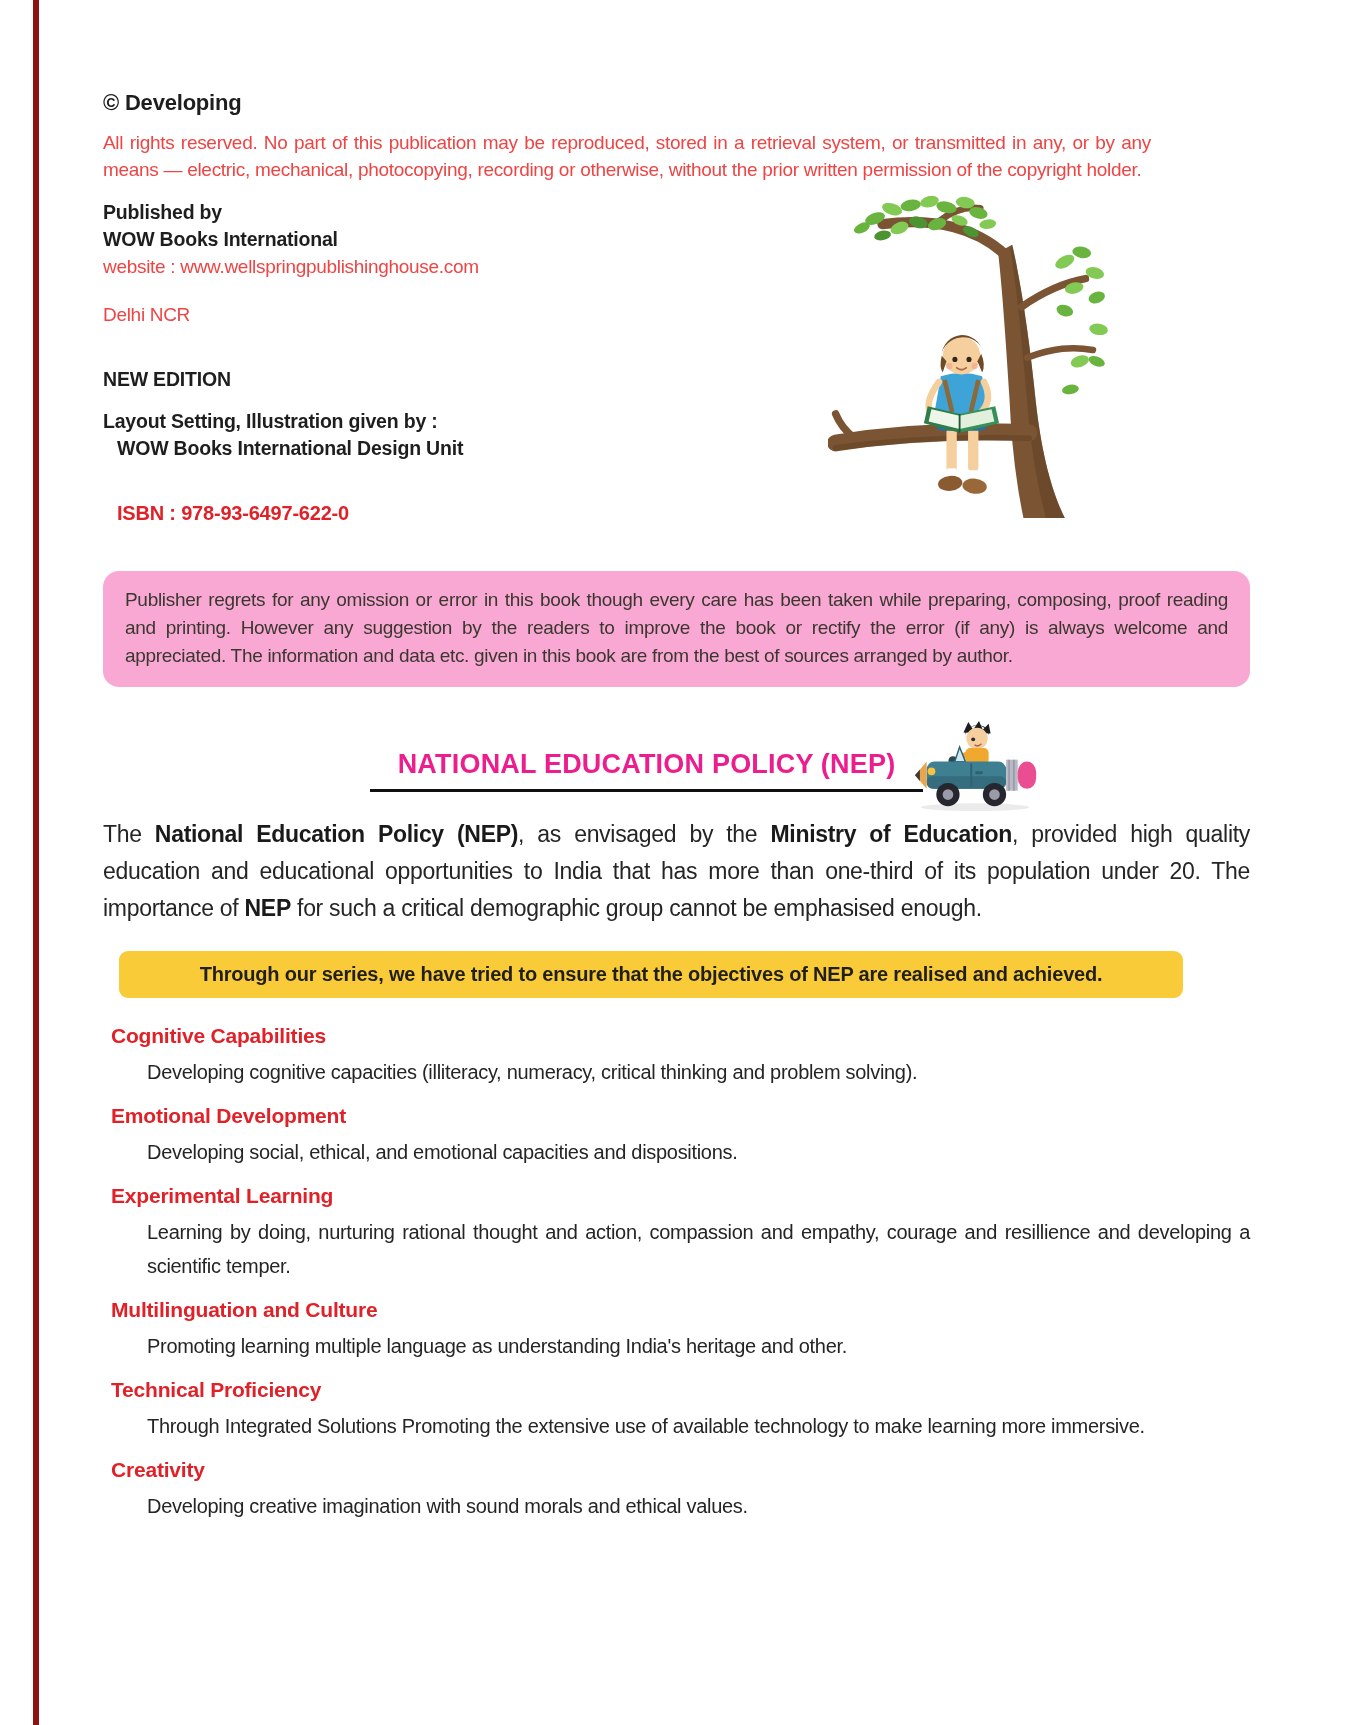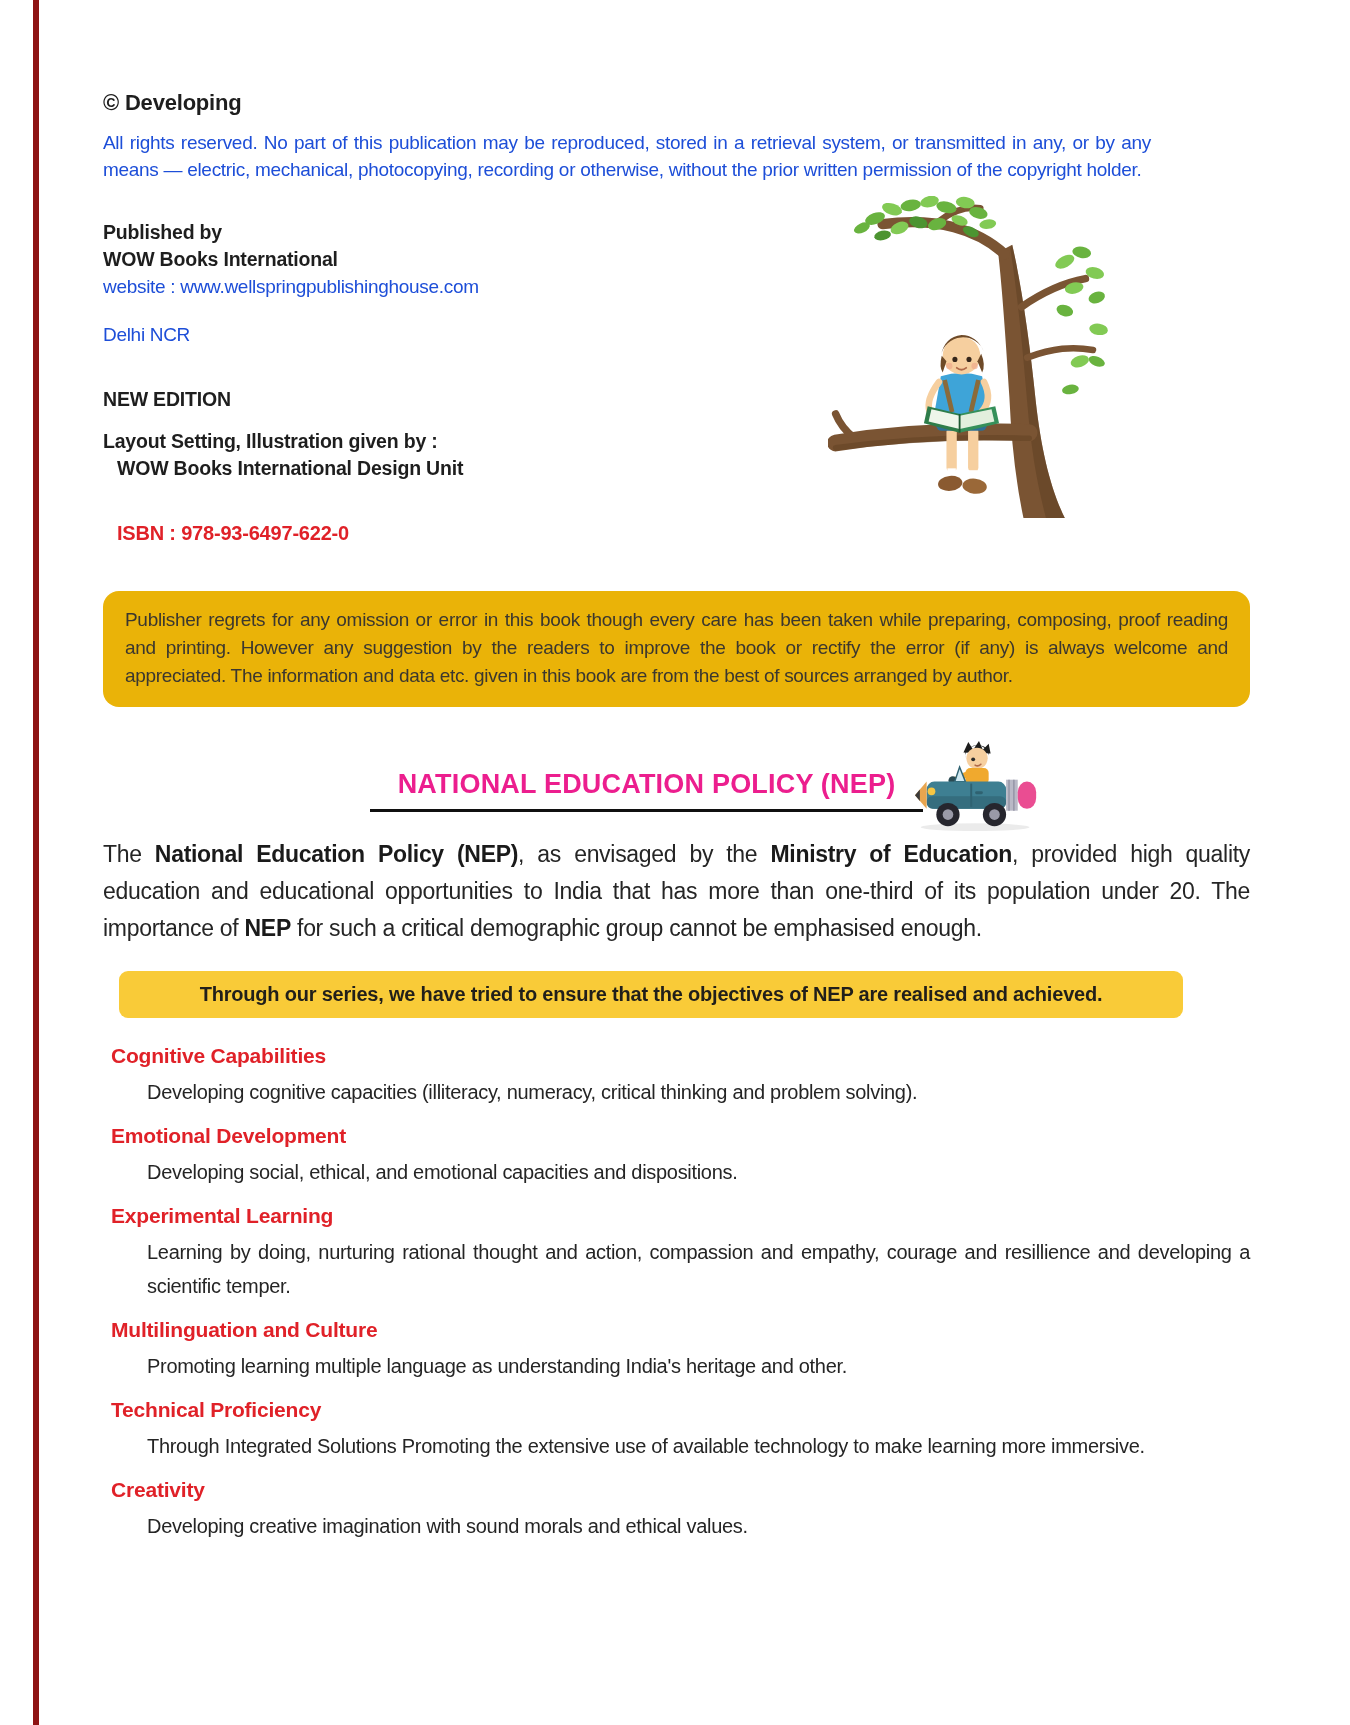--- a/index.html
+++ b/index.html
@@ -16,39 +16,39 @@
     background:#8e1414;
   }
   .content{
     position:relative;
     padding:90px 100px 0 103px;
   }
   .copyright{
     margin:0;font-size:22px;font-weight:bold;color:#1e1e1e;letter-spacing:-0.2px;
   }
   .body-text{
-    margin:0;font-size:19px;line-height:27px;letter-spacing:-0.3px;color:#1d4ed8;
+    margin:0;font-size:19px;line-height:27px;letter-spacing:-0.3px;color:#ef4444;
   }
   .rights{margin-top:13px;text-align:justify;max-width:1048px;}
   .bold-line{margin:0;font-size:19.5px;line-height:27px;font-weight:bold;color:#1e1e1e;letter-spacing:-0.2px;}
-  .published-by{margin-top:36px;}
+  .published-by{margin-top:16px;}
   .loc{margin-top:21px;}
   .edition{margin-top:38px;}
   .credit-label{margin-top:15px;}
   .credit-value{padding-left:14px;}
   .isbn{
     margin:40px 0 0 14px;font-size:20px;font-weight:bold;letter-spacing:-0.2px;
     color:#e02128;
   }
   .tree-illustration{
     position:absolute;left:828px;top:196px;width:282px;height:328px;
   }
   .disclaimer-box{
     margin-top:46px;
-    background:#eab308;
+    background:#f9a8d4;
     border-radius:16px;
     padding:15px 22px 17px 22px;
     max-width:1104px;
   }
   .disclaimer-box p{
     margin:0;font-size:19px;line-height:28px;letter-spacing:-0.3px;
     color:#3b372f;text-align:justify;
   }
   .title-row{
     position:relative;

